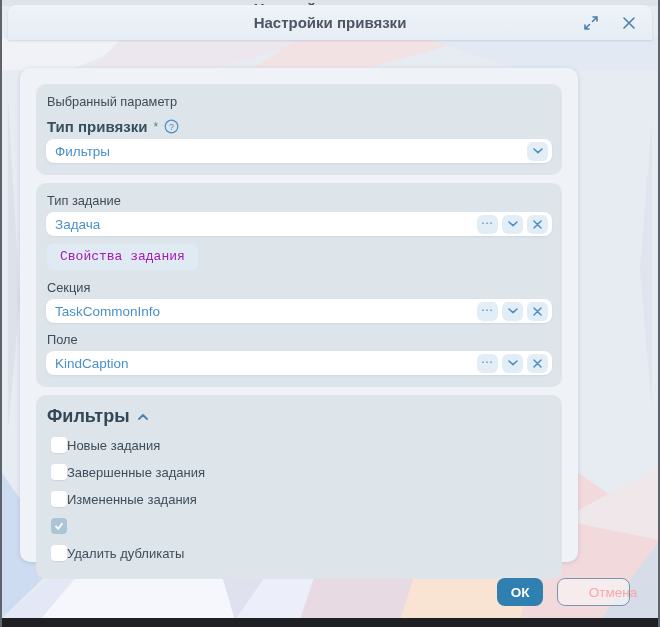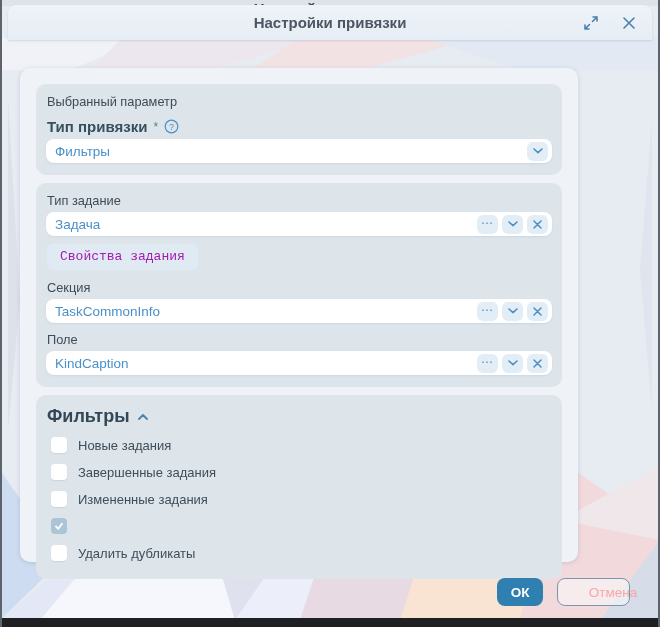--- a/index.html
+++ b/index.html
@@ -63,21 +63,21 @@
   }
   .sq .dots{ font-size:12px; letter-spacing:1px; line-height:1; margin-top:-3px; }
   .props-btn{
     display:inline-block; margin:8px 0 1px 1px; padding:5px 13px 6px;
     background:#e0eaf3; border-radius:6px; border:none;
     color:#a21caf; font-size:13px; font-family:Liberation Mono, monospace; cursor:pointer;
   }
   
   .filters-hd{ display:flex; align-items:center; gap:8px; margin:4px 0 10px 1px; cursor:pointer; }
   .filters-title{ font-size:18px; font-weight:700; color:#334756; }
-  .chk-row{ display:flex; align-items:center; gap:11px; margin:0 0 11px 5px; cursor:pointer; }
+  .chk-row{ display:flex; align-items:center; margin:0 0 11px 5px; cursor:pointer; }
   .chk-row:last-child{ margin-bottom:2px; }
   .chk{
     width:16px; height:16px; border-radius:4px; background:#ffffff; flex:0 0 auto;
     display:flex; align-items:center; justify-content:center;
     box-shadow:0 1px 1px rgba(120,145,170,.2);
   }
   .chk-row .cap{ font-size:13px; color:#3f4d59; }
   .chk-row.disabled .chk{ background:#abc4d6; box-shadow:none; }
   .chk-row.disabled .cap{ color:#98a4ae; }
   

